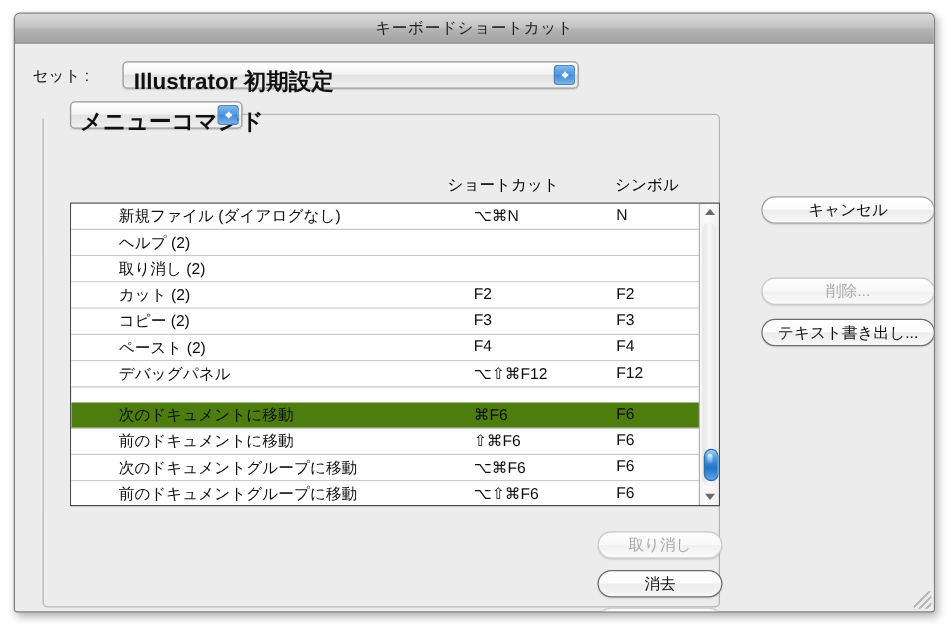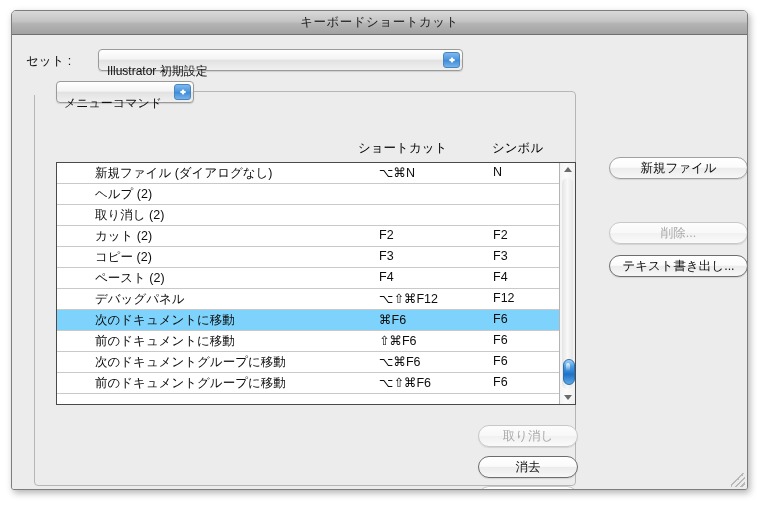--- a/index.html
+++ b/index.html
@@ -81,24 +81,25 @@
     position: absolute;
     background: linear-gradient(to bottom, #ffffff 0%, #f4f4f4 45%, #e2e2e2 52%, #f0f0f0 100%);
     border: 1px solid #9a9a9a;
     border-radius: 4px;
     box-sizing: border-box;
     box-shadow: 0 1px 1px rgba(0,0,0,0.13);
   }
   .popup .ptext {
     position: absolute;
     left: 8px;
-    top: 13px;
-    font-size: 12px;
+    top: 3px;
+    font-size: 18px;
     color: #111;
     white-space: nowrap;
+    font-weight: bold;
   }
   .popup .parrows {
     position: absolute;
     right: 2px;
     top: 2px;
     bottom: 2px;
     width: 17px;
     border-radius: 3px;
     background: linear-gradient(to bottom, #7fb9ef 0%, #4b95df 48%, #3e8ad9 52%, #76b3ea 100%);
     border: 1px solid #4a84bd;
@@ -188,21 +189,22 @@
     background: #ffffff;
   }
   .row {
     position: relative;
     height: 21px;
     border-bottom: 1px solid #c9c9c9;
     box-sizing: border-box;
     background: #ffffff;
   }
   .row.selected {
-    background: #7dd3fc;
+    background: #4d7c0f;
+    margin-top: 12px;
   }
   .row .indent {
     position: absolute;
     left: 0;
     top: 0;
     width: 35px;
     height: 100%;
   }
   .row .name {
     position: absolute;
@@ -450,21 +452,21 @@
           </div>
         <div class="scrollbar">
           <div class="sb-arrow up"></div>
           <div class="sb-track">
             <div class="sb-thumb" style="top:181px;"></div>
           </div>
           <div class="sb-arrow down"></div>
         </div>
       </div>
 
-      <div class="btn" id="btn-cancel">新規ファイル</div>
+      <div class="btn" id="btn-cancel">キャンセル</div>
       <div class="btn disabled" id="btn-delete">削除...</div>
       <div class="btn emphasis" id="btn-export">テキスト書き出し...</div>
 
       <div class="btn disabled" id="btn-undo">取り消し</div>
       <div class="btn emphasis" id="btn-clear">消去</div>
       <div class="btn disabled" id="btn-goto">移動</div>
 
       <div class="grip"></div>
     </div>
   </div>

